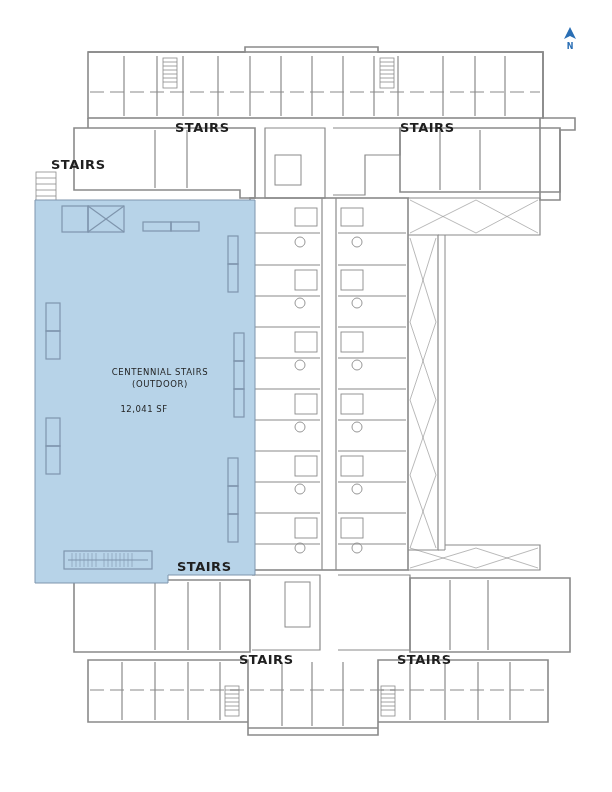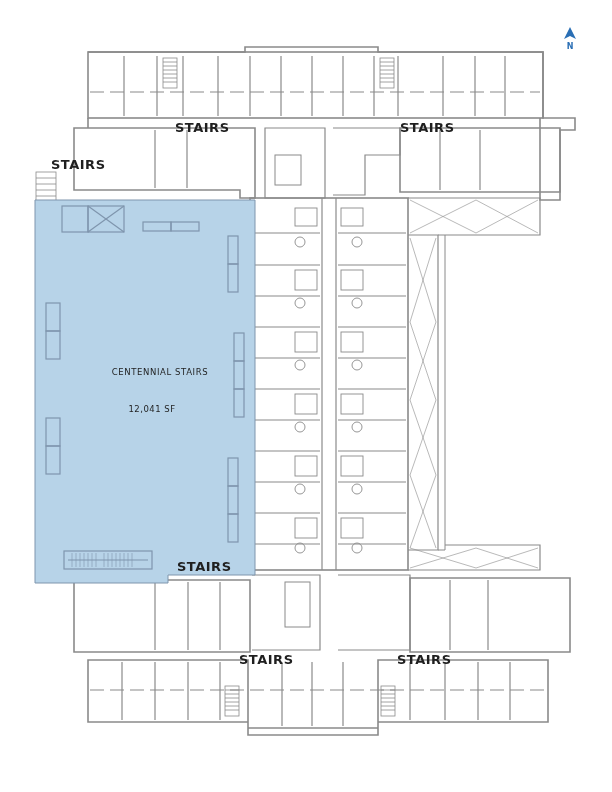--- a/index.html
+++ b/index.html
@@ -1,20 +1,20 @@
 <!DOCTYPE html>
 <html><head>
 <meta charset="utf-8">
 <style>
   html,body{margin:0;padding:0;background:#ffffff;}
   body{width:612px;height:792px;position:relative;overflow:hidden;font-family:"DejaVu Sans","Liberation Sans",sans-serif;}
   #plan{position:absolute;left:0;top:0;width:612px;height:792px;}
   .lbl{position:absolute;font-size:13px;font-weight:bold;color:#1f1f1f;letter-spacing:0.5px;white-space:nowrap;padding-left:18px;}
   .terrace-title{position:absolute;left:60px;top:366px;width:200px;text-align:center;font-size:8.5px;color:#1f1f1f;letter-spacing:0.6px;line-height:12px;font-weight:500;}
-  .terrace-area{position:absolute;left:52px;top:404px;width:200px;text-align:center;font-size:8.5px;color:#1f1f1f;letter-spacing:0.5px;}
+  .terrace-area{position:absolute;left:44px;top:404px;width:200px;text-align:center;font-size:8.5px;color:#1f1f1f;letter-spacing:0.5px;}
   .north{position:absolute;left:563px;top:25px;width:14px;text-align:center;}
   .north-label{display:block;font-size:8px;font-weight:bold;color:#2a6fb5;margin-top:-2px;}
 </style>
 </head>
 <body>
 
 <svg id="plan" viewBox="0 0 612 792" xmlns="http://www.w3.org/2000/svg">
   <g fill="none" stroke="#8a8a8a" stroke-width="1.6">
 
     <path d="M88 52 L245 52 L245 47 L378 47 L378 52 L543 52 L543 118 L575 118 L575 130 L560 130 L560 200 L540 200 L540 118"></path>
@@ -256,14 +256,15 @@
 
 <span class="lbl" style="left:33px;top:157px;">STAIRS</span>
 <span class="lbl" style="left:157px;top:120px;">STAIRS</span>
 <span class="lbl" style="left:382px;top:120px;">STAIRS</span>
 <span class="lbl" style="left:159px;top:559px;">STAIRS</span>
 <span class="lbl" style="left:221px;top:652px;">STAIRS</span>
 <span class="lbl" style="left:379px;top:652px;">STAIRS</span>
 
 <div class="terrace-title">
   <div>CENTENNIAL STAIRS</div>
+  <div>(OUTDOOR)</div>
 </div>
 <div class="terrace-area">12,041 SF</div>
 
 </body></html>

